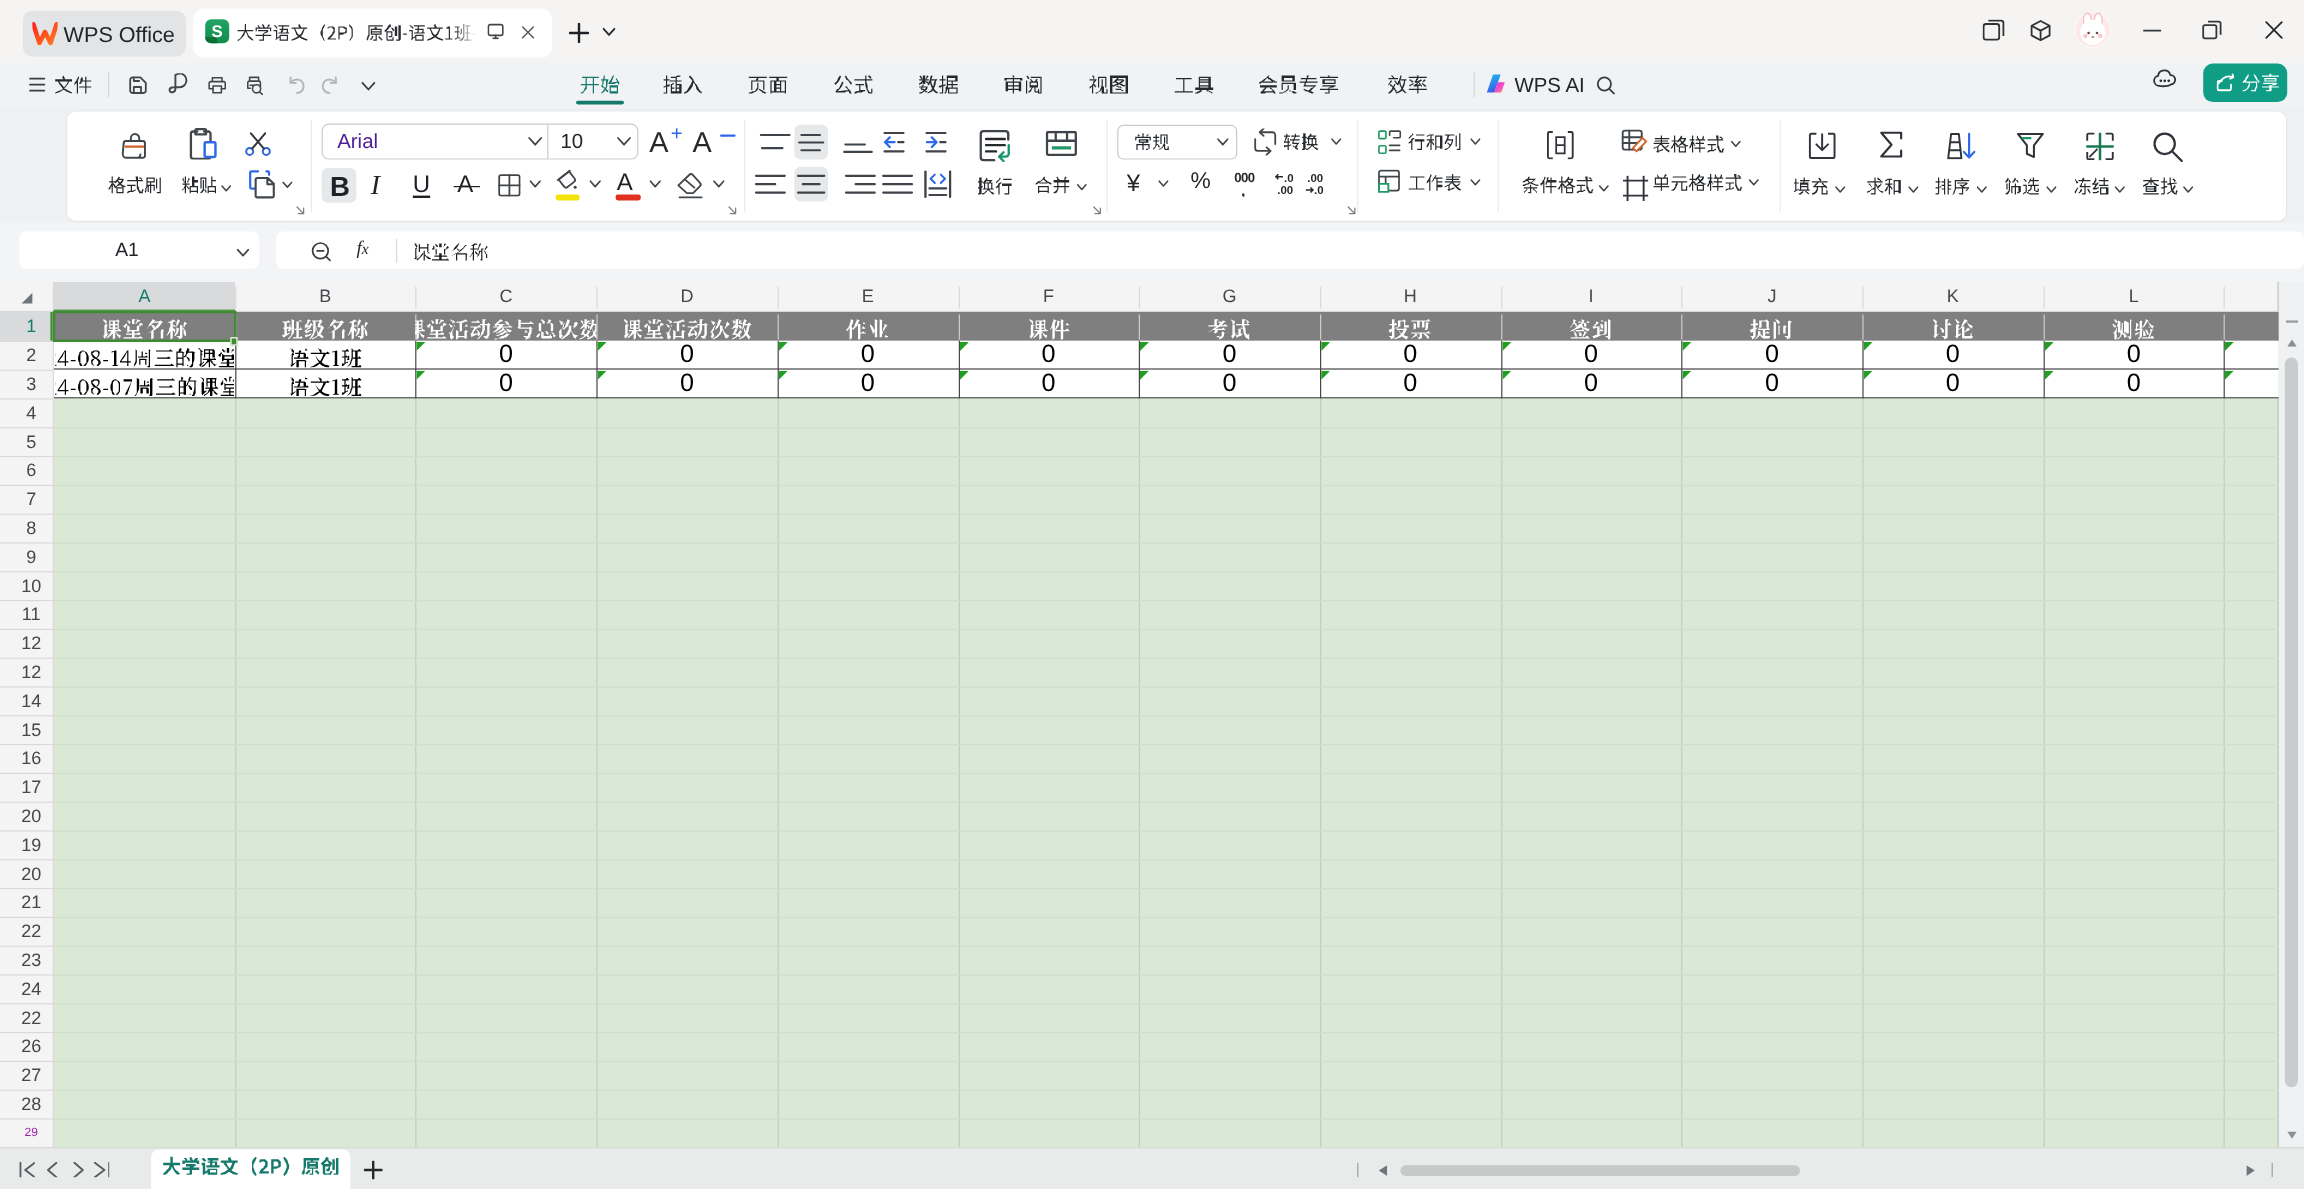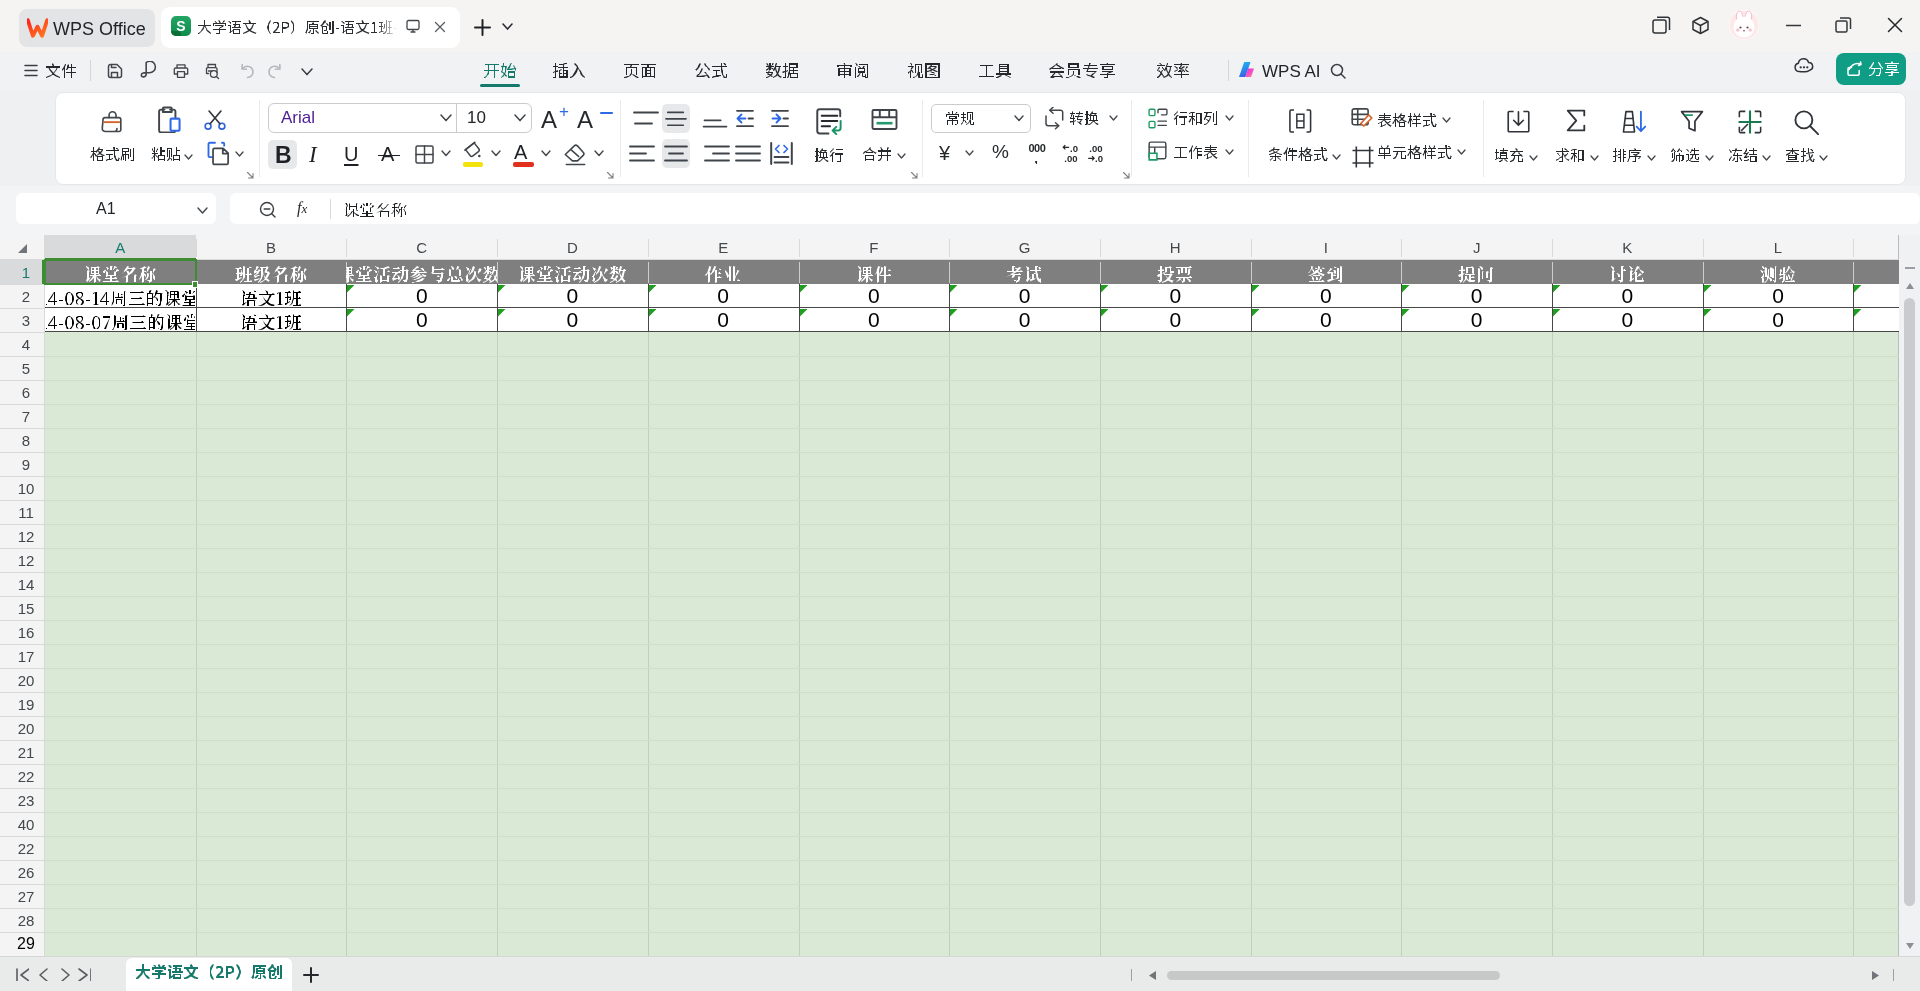--- a/index.html
+++ b/index.html
@@ -682,31 +682,31 @@
     <div class="ab" style="left:8px;top:692px;width:36px;height:24px;font-size:15px;color:#43484d;display:flex;align-items:center;justify-content:center">19</div>
     <div class="ab" style="left:0px;top:715.5px;width:44px;height:0.5px;background:#d9d9d9"></div>
     <div class="ab" style="left:8px;top:716px;width:36px;height:24px;font-size:15px;color:#43484d;display:flex;align-items:center;justify-content:center">20</div>
     <div class="ab" style="left:0px;top:739.5px;width:44px;height:0.5px;background:#d9d9d9"></div>
     <div class="ab" style="left:8px;top:740px;width:36px;height:24px;font-size:15px;color:#43484d;display:flex;align-items:center;justify-content:center">21</div>
     <div class="ab" style="left:0px;top:763.5px;width:44px;height:0.5px;background:#d9d9d9"></div>
     <div class="ab" style="left:8px;top:764px;width:36px;height:24px;font-size:15px;color:#43484d;display:flex;align-items:center;justify-content:center">22</div>
     <div class="ab" style="left:0px;top:787.5px;width:44px;height:0.5px;background:#d9d9d9"></div>
     <div class="ab" style="left:8px;top:788px;width:36px;height:24px;font-size:15px;color:#43484d;display:flex;align-items:center;justify-content:center">23</div>
     <div class="ab" style="left:0px;top:811.5px;width:44px;height:0.5px;background:#d9d9d9"></div>
-    <div class="ab" style="left:8px;top:812px;width:36px;height:24px;font-size:15px;color:#43484d;display:flex;align-items:center;justify-content:center">40</div>
+    <div class="ab" style="left:8px;top:812px;width:36px;height:24px;font-size:15px;color:#43484d;display:flex;align-items:center;justify-content:center">24</div>
     <div class="ab" style="left:0px;top:835.5px;width:44px;height:0.5px;background:#d9d9d9"></div>
     <div class="ab" style="left:8px;top:836px;width:36px;height:24px;font-size:15px;color:#43484d;display:flex;align-items:center;justify-content:center">22</div>
     <div class="ab" style="left:0px;top:859.5px;width:44px;height:0.5px;background:#d9d9d9"></div>
     <div class="ab" style="left:8px;top:860px;width:36px;height:24px;font-size:15px;color:#43484d;display:flex;align-items:center;justify-content:center">26</div>
     <div class="ab" style="left:0px;top:883.5px;width:44px;height:0.5px;background:#d9d9d9"></div>
     <div class="ab" style="left:8px;top:884px;width:36px;height:24px;font-size:15px;color:#43484d;display:flex;align-items:center;justify-content:center">27</div>
     <div class="ab" style="left:0px;top:907.5px;width:44px;height:0.5px;background:#d9d9d9"></div>
     <div class="ab" style="left:8px;top:908px;width:36px;height:24px;font-size:15px;color:#43484d;display:flex;align-items:center;justify-content:center">28</div>
     <div class="ab" style="left:0px;top:931.5px;width:44px;height:0.5px;background:#d9d9d9"></div>
-    <div class="ab" style="left:8px;top:932px;width:36px;height:24px;font-size:16px;color:#000000;display:flex;align-items:center;justify-content:center">29</div>
+    <div class="ab" style="left:8px;top:932px;width:36px;height:24px;font-size:10px;color:#a21caf;display:flex;align-items:center;justify-content:center">29</div>
     <div class="ab" style="left:0px;top:955.5px;width:44px;height:0.5px;background:#d9d9d9"></div>
     <div class="ab" style="left:44px;top:260px;width:1px;height:696px;background:#d9d9d9"></div>
     <div class="ab" style="left:45px;top:260px;width:1854px;height:24px;background:#7f7f7f"></div>
     <div class="ab" style="left:45.0px;top:260px;width:150.7px;height:24px;overflow:hidden">
       <div class="ab" style="left:38.9px;top:3px">
         <svg width="73" height="23" viewBox="0 -18 73 23" style="display:block">
           <path d="M12 -13V-8L12 -8L12 -8V1Q12 1 11 1Q11 2 10 2H10V-8L10 -8L10 -8V-13ZM12 -6Q12 -5 13 -4Q14 -3 15 -2Q16 -2 17 -1L17 -1Q16 -1 16 1Q15 -0 14 -1Q13 -2 13 -3Q12 -4 12 -5ZM11 -5Q10 -3 9 -2Q7 -0 5 1L5 0Q6 -1 7 -2Q9 -4 9 -6H11ZM13 -14 14 -15 16 -13Q16 -13 16 -13Q16 -13 15 -13V-7Q15 -7 15 -7Q15 -7 15 -7Q14 -7 14 -7H14V-14ZM7 -14 9 -14H8V-7Q8 -7 8 -7Q8 -7 7 -7H7V-14ZM14 -8V-7H8V-8ZM14 -11V-10H8V-11ZM14 -14V-13H8V-14ZM15 -7Q15 -7 15 -7Q16 -7 16 -6Q16 -6 17 -6Q17 -6 17 -5Q17 -5 17 -5H6L6 -6H14ZM2 -1Q3 -2 4 -2Q4 -2 5 -3Q6 -3 7 -4L7 -4Q7 -3 6 -3Q6 -2 5 -1Q4 -0 4 0ZM4 -10 5 -9V-2L3 -1L4 -2Q4 -1 4 -0Q4 0 4 0Q4 1 3 1L2 -1Q3 -2 3 -2Q3 -2 3 -2V-10ZM3 -10 4 -11 6 -10Q6 -10 5 -9Q5 -9 5 -9L5 -9V-9H3V-10ZM2 -15Q3 -15 4 -14Q5 -14 5 -13Q5 -13 5 -12Q5 -12 5 -12Q5 -11 4 -11Q4 -11 4 -12Q3 -12 3 -13Q3 -13 2 -14Q2 -14 2 -15ZM4 -10V-10H1L0 -10Z M21 -11H33V-11H21ZM21 -12 21 -12Q21 -11 22 -11Q22 -10 21 -9Q21 -9 21 -8Q20 -8 20 -8Q19 -8 19 -9Q19 -9 19 -10Q19 -10 20 -10Q20 -11 21 -11Q21 -12 21 -12ZM32 -11H32L33 -12L35 -11Q35 -10 35 -10Q35 -10 35 -10Q34 -10 34 -10Q33 -10 33 -9Q32 -9 32 -9L32 -9Q32 -9 32 -10Q32 -10 32 -11Q32 -11 32 -11ZM26 -15 29 -15Q29 -15 28 -14Q28 -14 28 -14V-11H26ZM23 -6H31V-5H23ZM22 -9V-10L24 -9H30V-9H24V-5Q24 -5 24 -5Q24 -5 23 -4Q23 -4 22 -4H22ZM30 -9H30L31 -10L32 -9Q32 -8 32 -8Q32 -8 32 -8V-5Q32 -5 32 -5Q31 -5 31 -5Q30 -5 30 -5H30ZM19 0H32L33 -1Q33 -1 33 -1Q33 -1 34 -0Q34 -0 34 0Q35 0 35 1Q35 1 35 1H19ZM21 -3H30L31 -4Q31 -4 32 -4Q32 -4 32 -4Q32 -4 33 -3Q33 -3 33 -3Q33 -2 33 -2H21ZM22 -14Q23 -14 23 -14Q24 -14 24 -13Q25 -13 25 -12Q25 -12 24 -12Q24 -11 24 -11Q23 -11 23 -12Q23 -12 23 -13Q22 -13 22 -14Q22 -14 22 -14ZM30 -15 33 -14Q33 -13 32 -13Q32 -13 31 -13Q31 -12 30 -12Q30 -11 29 -11H29Q29 -12 29 -12Q30 -13 30 -13Q30 -14 30 -15ZM26 -6H28V1Q28 1 28 1Q27 1 26 1H26Z M44 1Q44 1 44 1Q44 1 43 1Q43 2 42 2H42V-5L43 -6L44 -5H44ZM46 -14Q46 -14 46 -14Q45 -14 45 -14Q44 -13 43 -11Q42 -10 40 -9Q39 -7 37 -7L37 -7Q38 -7 39 -8Q40 -9 40 -10Q41 -12 42 -13Q43 -14 43 -15ZM42 -11Q43 -10 44 -10Q45 -10 45 -9Q45 -9 45 -8Q45 -8 45 -8Q44 -7 44 -7Q44 -7 43 -8Q43 -8 43 -9Q43 -9 42 -10Q42 -10 42 -11ZM48 -13 50 -14 52 -12Q52 -12 51 -12Q51 -12 51 -12Q49 -8 45 -6Q42 -4 37 -3L37 -3Q40 -4 42 -5Q44 -7 46 -9Q48 -11 49 -13ZM51 -5V-5H43V-5ZM51 -0V0H43V-0ZM50 -5 51 -7 53 -5Q53 -5 52 -5Q52 -5 52 -5V1Q52 1 52 1Q51 1 51 1Q50 1 50 1H50V-5ZM50 -13V-12H43L43 -13Z M68 -10Q68 -10 68 -9Q68 -9 68 -9V-1Q68 -0 68 0Q67 1 67 1Q66 1 65 2Q65 1 65 1Q65 0 65 0Q65 -0 64 -0Q64 -0 63 -1V-1Q63 -1 64 -1Q64 -1 64 -1Q65 -1 65 -1Q65 -1 65 -1Q66 -1 66 -1Q66 -1 66 -1V-10ZM66 -7Q66 -7 65 -7Q65 -5 64 -3Q63 -2 62 -1L61 -1Q62 -2 62 -3Q63 -4 63 -5Q63 -7 63 -8ZM68 -8Q70 -7 70 -6Q71 -5 71 -4Q71 -3 71 -2Q71 -2 71 -1Q71 -1 70 -1Q70 -1 70 -1Q70 -2 69 -3Q69 -4 69 -5Q69 -5 69 -6Q68 -7 68 -8ZM70 -11V-11H64V-11ZM66 -14Q66 -14 66 -14Q66 -14 66 -14Q65 -12 64 -10Q63 -9 62 -8L62 -8Q62 -9 63 -10Q63 -11 63 -12Q64 -14 64 -15ZM69 -11 70 -13 72 -11Q72 -11 72 -11Q71 -11 71 -11Q71 -10 70 -10Q70 -9 70 -9Q69 -8 69 -8L69 -8Q69 -9 69 -9Q69 -10 69 -10Q69 -11 69 -11ZM60 -8Q61 -7 61 -7Q62 -7 62 -6Q62 -6 62 -5Q62 -5 62 -5Q62 -4 61 -4Q61 -4 61 -5Q61 -5 60 -6Q60 -6 60 -7Q60 -7 59 -8ZM60 1Q60 1 60 1Q59 1 59 1Q59 2 58 2H58V-13L60 -13ZM60 -9Q59 -7 58 -5Q57 -3 55 -1L55 -2Q56 -3 56 -4Q57 -5 57 -7Q57 -8 58 -9H60ZM63 -13Q62 -13 61 -13Q61 -13 60 -12Q59 -12 57 -12Q56 -12 55 -12L55 -12Q56 -12 57 -13Q58 -13 59 -14Q60 -14 60 -15ZM61 -11Q61 -11 61 -10Q61 -10 62 -10Q62 -9 62 -9Q62 -9 62 -9H55L55 -9H60Z" fill="#ffffff"></path>
         </svg>
       </div>
     </div>

